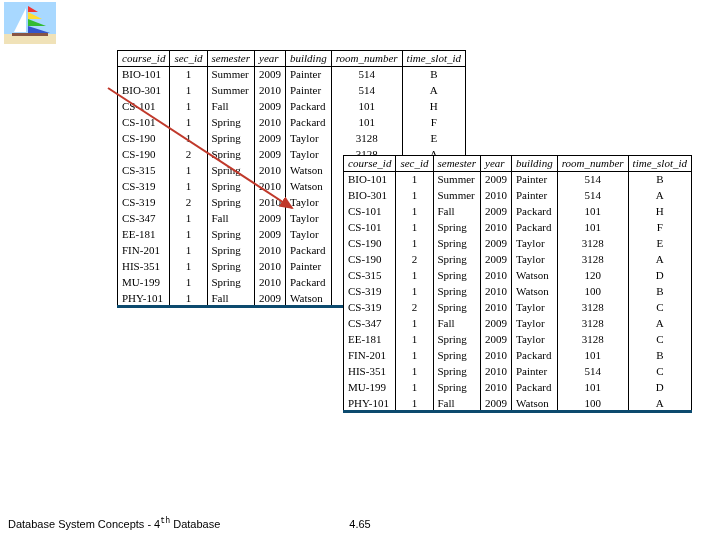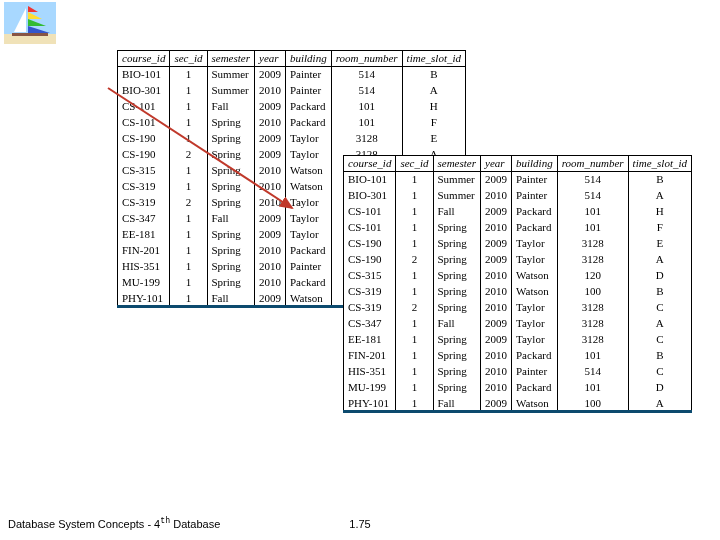--- a/index.html
+++ b/index.html
@@ -406,14 +406,14 @@
       <path d="M0,0 L7,3 L0,6 Z" fill="#c0392b"></path>
     </marker>
   </defs>
   <line x1="108" y1="88" x2="292" y2="208" stroke="#c0392b" stroke-width="2" marker-end="url(#ah)"></line>
 </svg>
 
 <div class="footer-left">
   <span>Database System Concepts - 4</span><sup>th</sup><span> Database</span>
 </div>
 <div class="footer-center">
-  <span>1.75</span>
+  <span>4.65</span>
 </div>
 
 </body></html>

